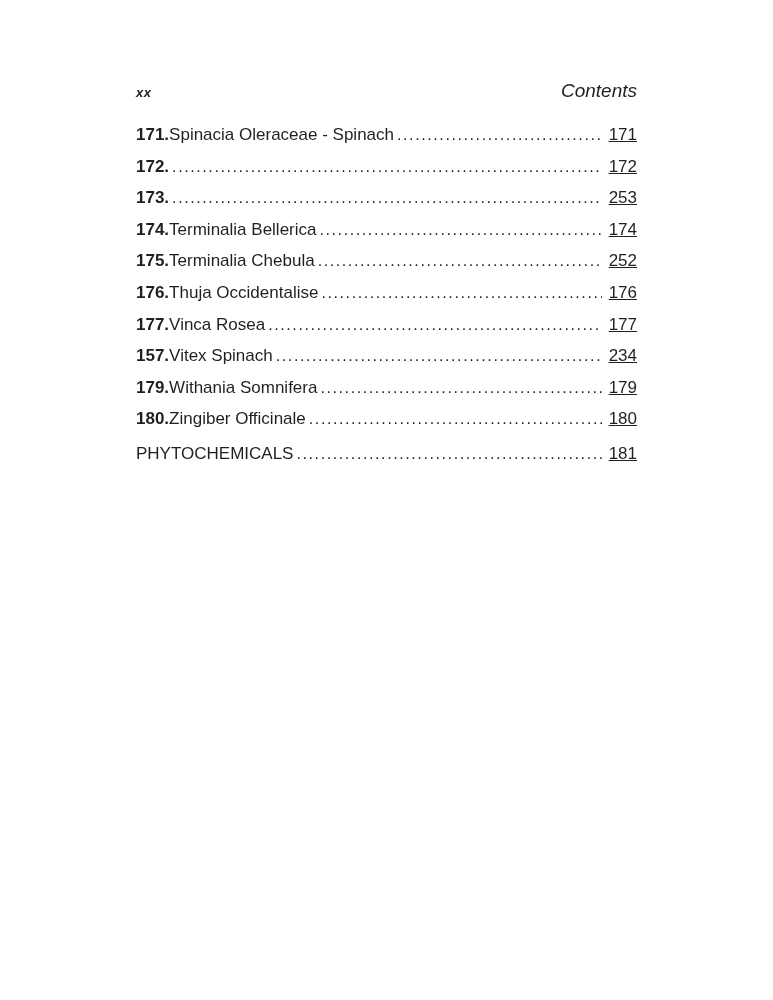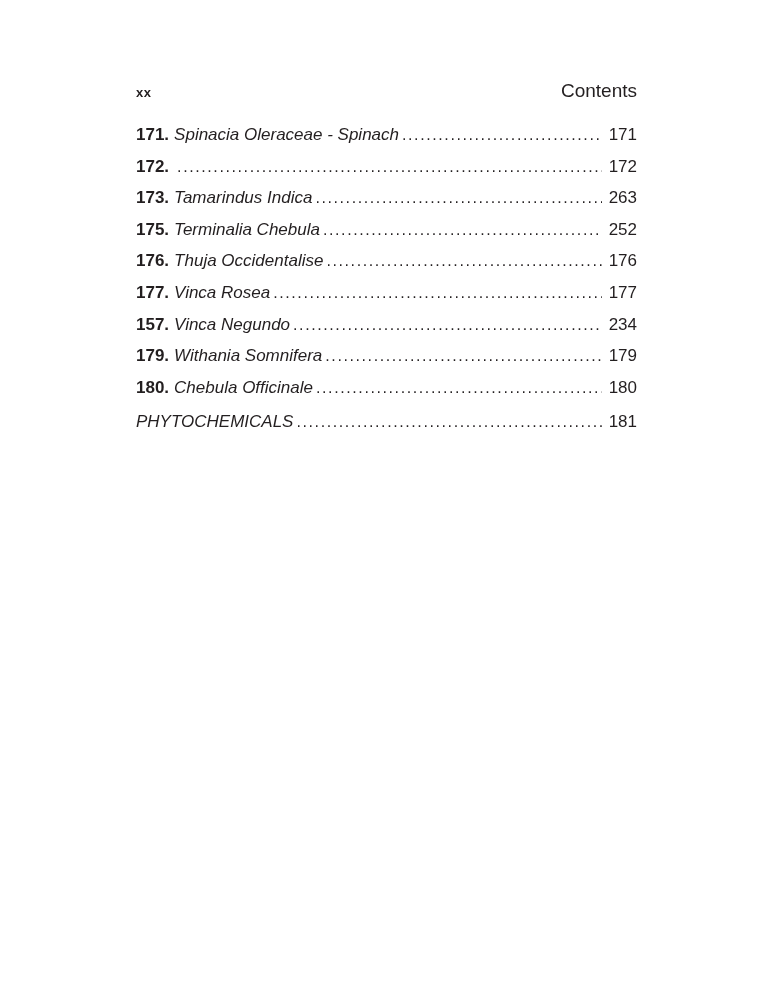--- a/index.html
+++ b/index.html
@@ -15,20 +15,21 @@
     font-family: "Liberation Sans", sans-serif;
     color: #231f20;
     box-sizing: border-box;
     overflow: hidden;
   }
   .running-head {
     display: flex;
     justify-content: space-between;
     align-items: baseline;
     padding: 80px 136px 0 136px;
+    font-style: italic;
   }
   .folio {
     font-size: 13px;
     font-weight: 700;
     letter-spacing: 0.5px;
   }
   .running-title {
     font-size: 19px;
     font-weight: 400;
   }
@@ -39,50 +40,48 @@
   .row {
     display: flex;
     align-items: baseline;
     height: 31.6px;
     font-size: 17px;
     line-height: 31.6px;
     white-space: nowrap;
   }
   .num {
     font-weight: 700;
-    margin-right: 5px;
     flex: 0 0 auto;
   }
   .num:empty {
     margin-right: 0;
   }
   .title {
     flex: 0 0 auto;
-    font-style: italic;
   }
   .dots {
     flex: 1 1 auto;
     overflow: hidden;
     margin: 0 7px 0 3px;
     min-width: 0;
   }
   .dots::after {
     content: "......................................................................................................................................................................................................";
     letter-spacing: 1.6px;
     font-size: 16px;
   }
   .pagenum {
     flex: 0 0 auto;
     text-align: center;
+    text-decoration: underline;
   }
   .row.phyto {
     margin-top: 3px;
   }
   .row.phyto .title {
-    font-style: italic;
   }
 </style>
 </head>
 <body>
 
 <div class="page">
 
   <div class="running-head">
     <span class="folio">xx</span>
     <span class="running-title">Contents</span>
@@ -98,25 +97,30 @@
     </div>
 
     <div class="row">
       <span class="num">172.</span>
       <span class="dots"></span>
       <span class="pagenum">172</span>
     </div>
 
     <div class="row">
       <span class="num">173.</span>
-      <span class="title">Tamarindus Indica</span>
       <span class="dots"></span>
-      <span class="pagenum">263</span>
+      <span class="pagenum">253</span>
     </div>
 
+    <div class="row">
+      <span class="num">174.</span>
+      <span class="title">Terminalia Bellerica</span>
+      <span class="dots"></span>
+      <span class="pagenum">174</span>
+    </div>
 
     <div class="row">
       <span class="num">175.</span>
       <span class="title">Terminalia Chebula</span>
       <span class="dots"></span>
       <span class="pagenum">252</span>
     </div>
 
     <div class="row">
       <span class="num">176.</span>
@@ -127,35 +131,35 @@
 
     <div class="row">
       <span class="num">177.</span>
       <span class="title">Vinca Rosea</span>
       <span class="dots"></span>
       <span class="pagenum">177</span>
     </div>
 
     <div class="row">
       <span class="num">157.</span>
-      <span class="title">Vinca Negundo</span>
+      <span class="title">Vitex Spinach</span>
       <span class="dots"></span>
       <span class="pagenum">234</span>
     </div>
 
     <div class="row">
       <span class="num">179.</span>
       <span class="title">Withania Somnifera</span>
       <span class="dots"></span>
       <span class="pagenum">179</span>
     </div>
 
     <div class="row">
       <span class="num">180.</span>
-      <span class="title">Chebula Officinale</span>
+      <span class="title">Zingiber Officinale</span>
       <span class="dots"></span>
       <span class="pagenum">180</span>
     </div>
 
     <div class="row phyto">
       <span class="num"></span>
       <span class="title">PHYTOCHEMICALS</span>
       <span class="dots"></span>
       <span class="pagenum">181</span>
     </div>

